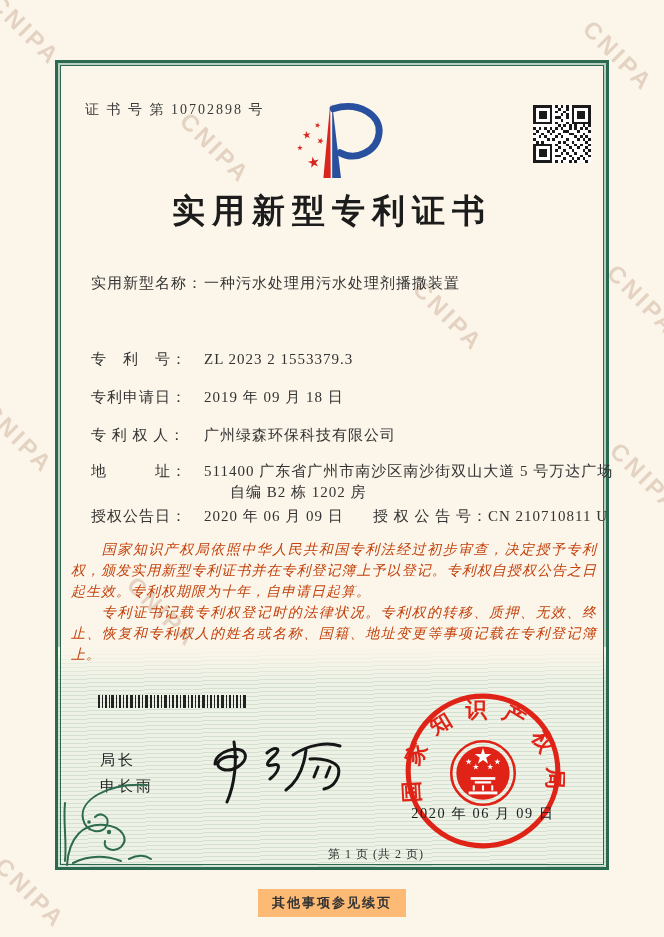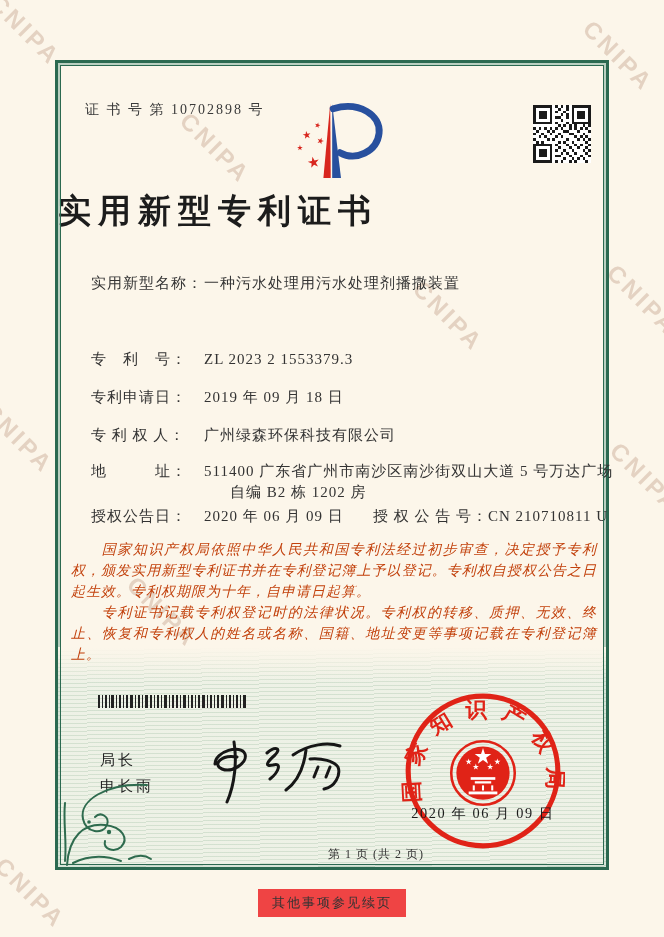--- a/index.html
+++ b/index.html
@@ -26,21 +26,21 @@
   .frame::before{
     content:"";position:absolute;inset:0;border:2px solid #b9cfc0;pointer-events:none;
   }
   .frame::after{
     content:"";position:absolute;inset:2px;border:1px solid #2b6950;pointer-events:none;
   }
   .cert-no{position:absolute;left:27px;top:38px;font-size:14px;letter-spacing:2px;color:#3a3a3a;}
   .logo{position:absolute;left:222px;top:33px;width:120px;height:86px;}
   .qr{position:absolute;left:475px;top:42px;width:58px;height:58px;background:#fff;}
   .title{
-    position:absolute;left:0;top:126px;width:100%;
+    position:absolute;left:0;top:126px;width:100%;text-align:center;
     font-size:33px;font-weight:bold;letter-spacing:7px;color:#1c1c1c;white-space:nowrap;
   }
   .row{position:absolute;left:33px;white-space:nowrap;font-size:15px;letter-spacing:1px;color:#333;}
   .row .lbl{display:inline-block;min-width:113px;}
   .addr2{position:absolute;left:172px;top:420px;font-size:15px;letter-spacing:1px;color:#333;white-space:nowrap;}
   .pair2{position:absolute;left:282px;top:0;white-space:nowrap;}
   .paras{position:absolute;left:13px;top:476px;width:526px;font-size:14px;line-height:21px;
     font-style:italic;letter-spacing:1px;color:#c2410c;text-align:justify;}
   .paras p{margin:0;text-indent:2.2em;}
   
@@ -55,21 +55,21 @@
   .comm-title{position:absolute;left:42px;top:688px;font-family:Liberation Mono, monospace;
     font-size:15px;letter-spacing:3px;color:#222;}
   .comm-name{position:absolute;left:42px;top:714px;font-family:"Liberation Sans","DejaVu Sans",sans-serif;
     font-size:15px;letter-spacing:3px;color:#222;}
   .sig{position:absolute;left:143px;top:671px;width:150px;height:78px;}
   .seal{position:absolute;left:343px;top:626px;width:164px;height:164px;}
   .pageinfo{position:absolute;left:0;top:783px;width:100%;text-align:center;font-size:12px;letter-spacing:1px;color:#333;padding-left:44px;}
   .flourish{position:absolute;left:1px;top:712px;width:95px;height:95px;}
   .note{
     position:absolute;left:50%;top:889px;transform:translateX(-50%);
-    background:#ef4444;padding:5px 14px;font-size:13px;letter-spacing:2px;color:#333;white-space:nowrap;
+    background:#fdba74;padding:5px 14px;font-size:13px;letter-spacing:2px;color:#333;white-space:nowrap;font-weight:bold;
   }
 </style>
 </head>
 <body>
 
 <div class="page">
 
   <span class="wm" style="left:25px;top:30px">CNIPA</span>
   <span class="wm" style="left:215px;top:148px">CNIPA</span>
   <span class="wm" style="left:618px;top:56px">CNIPA</span>

